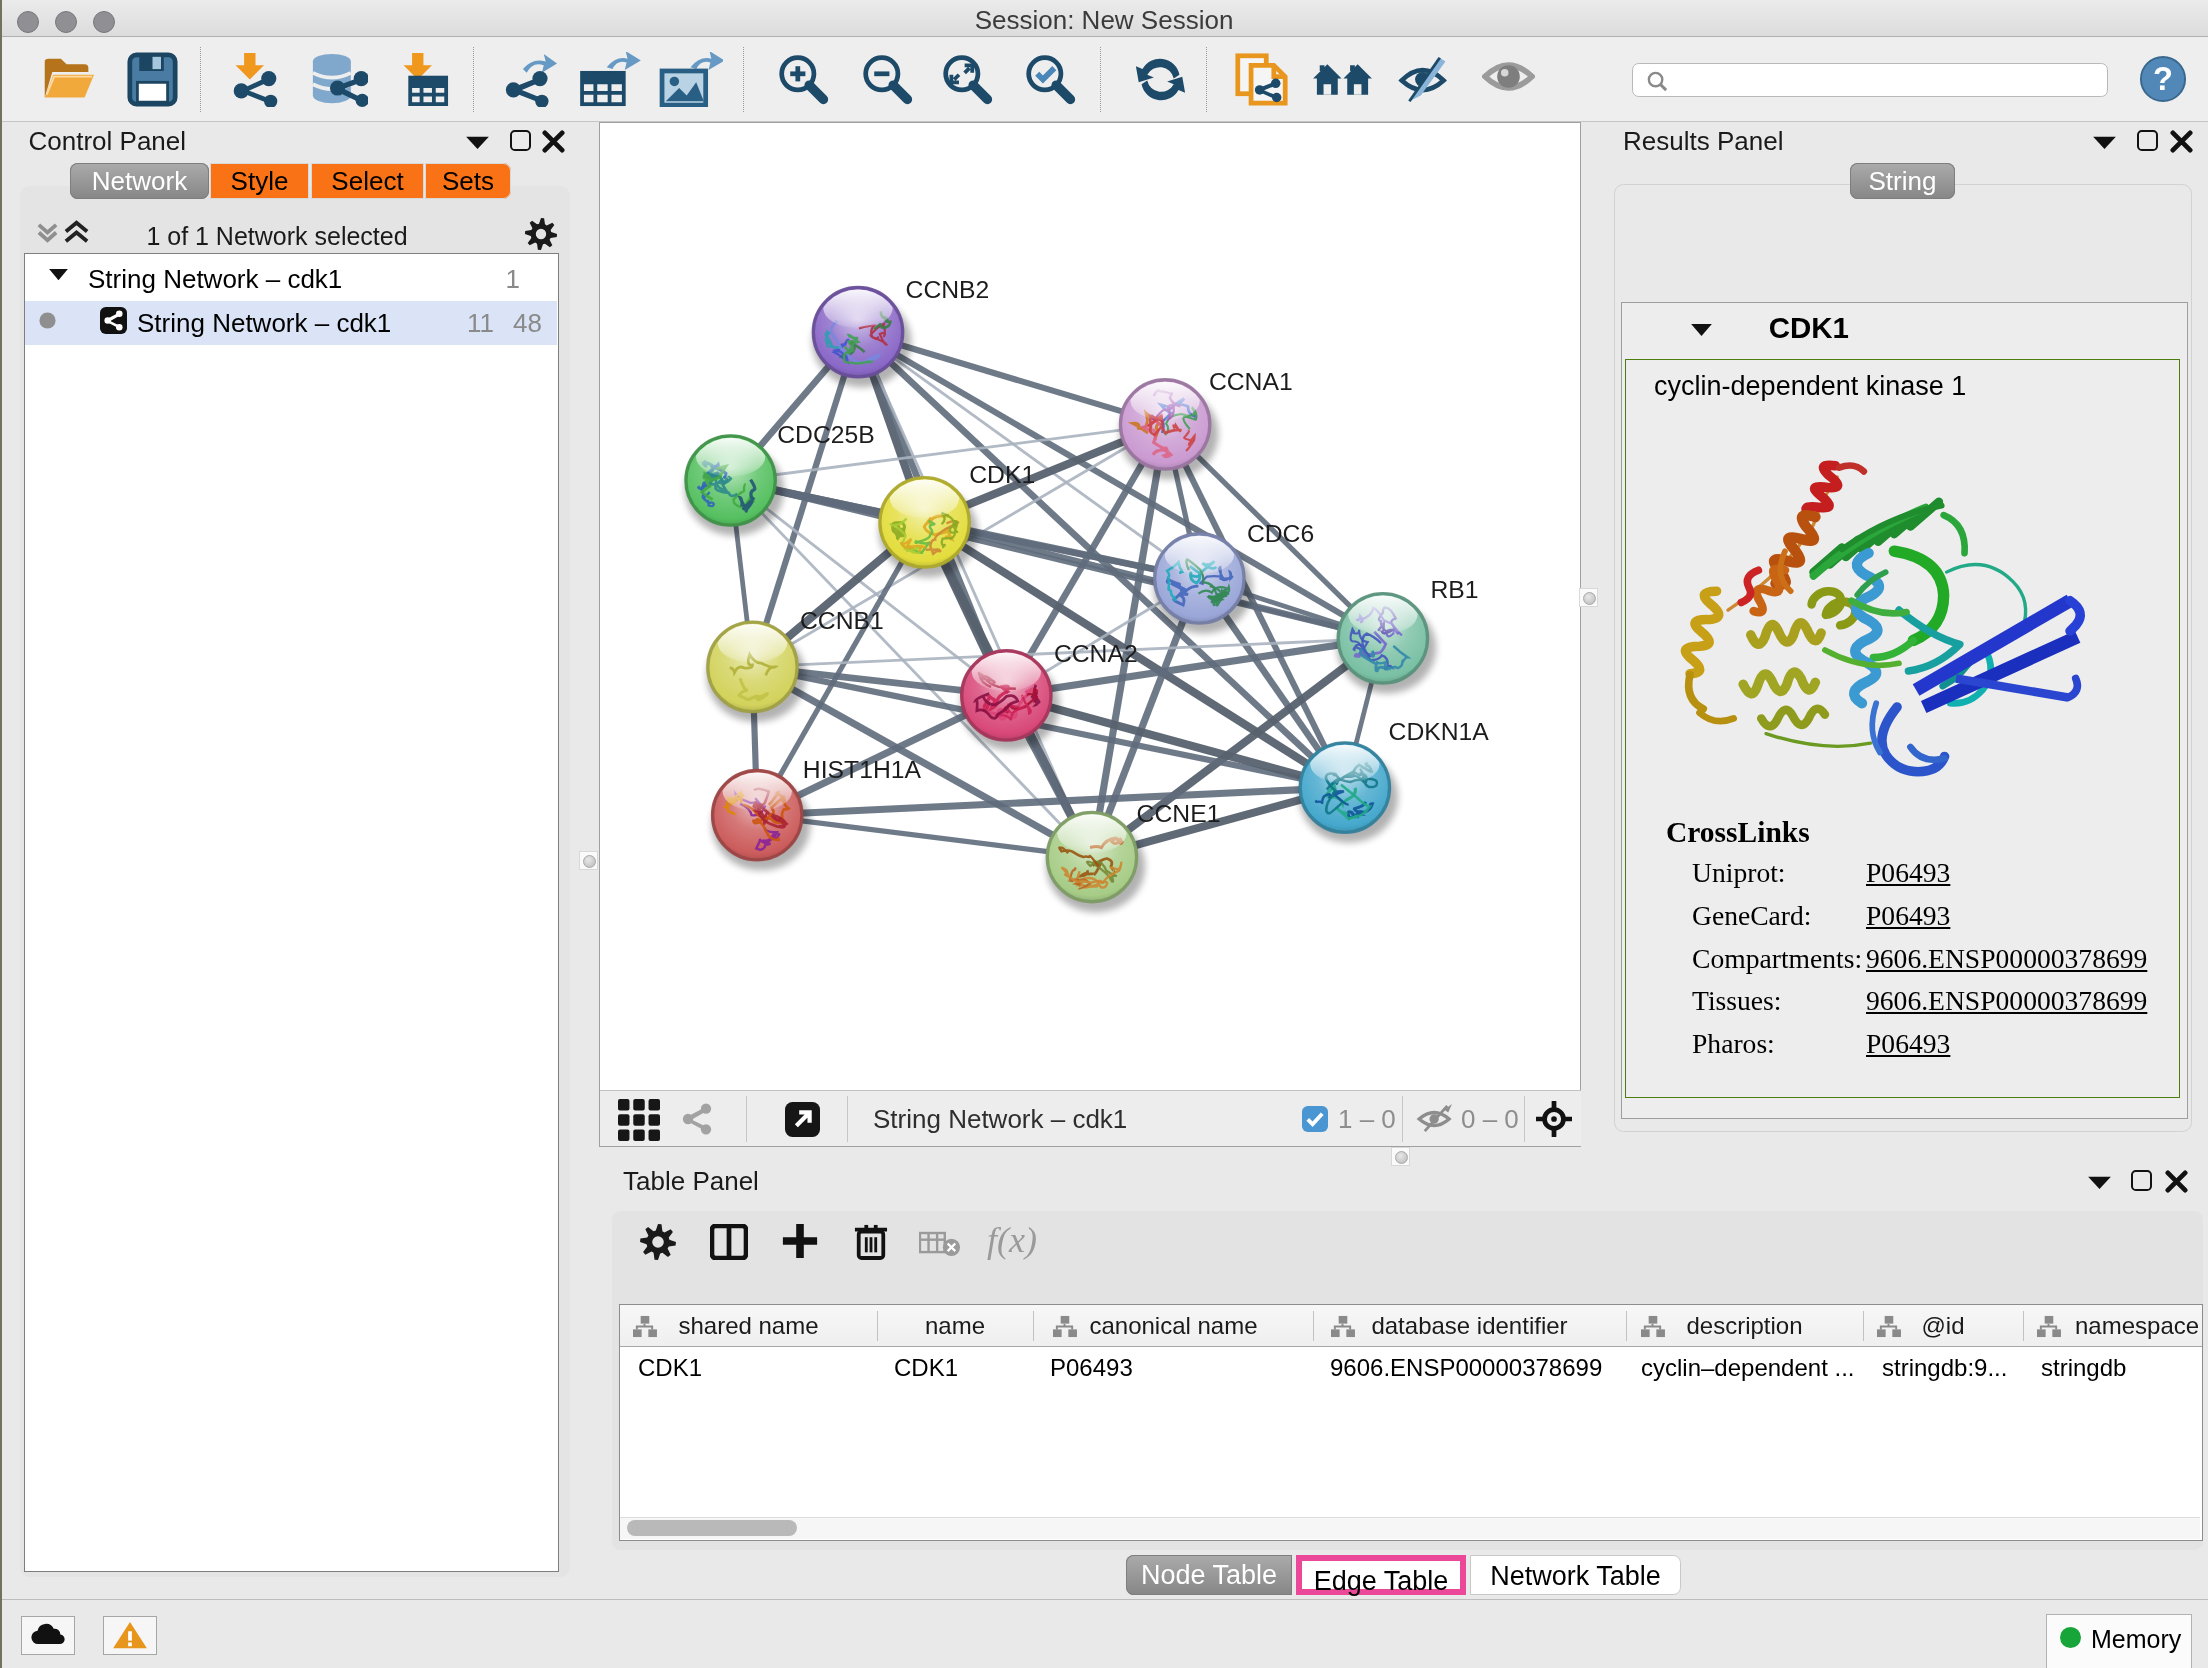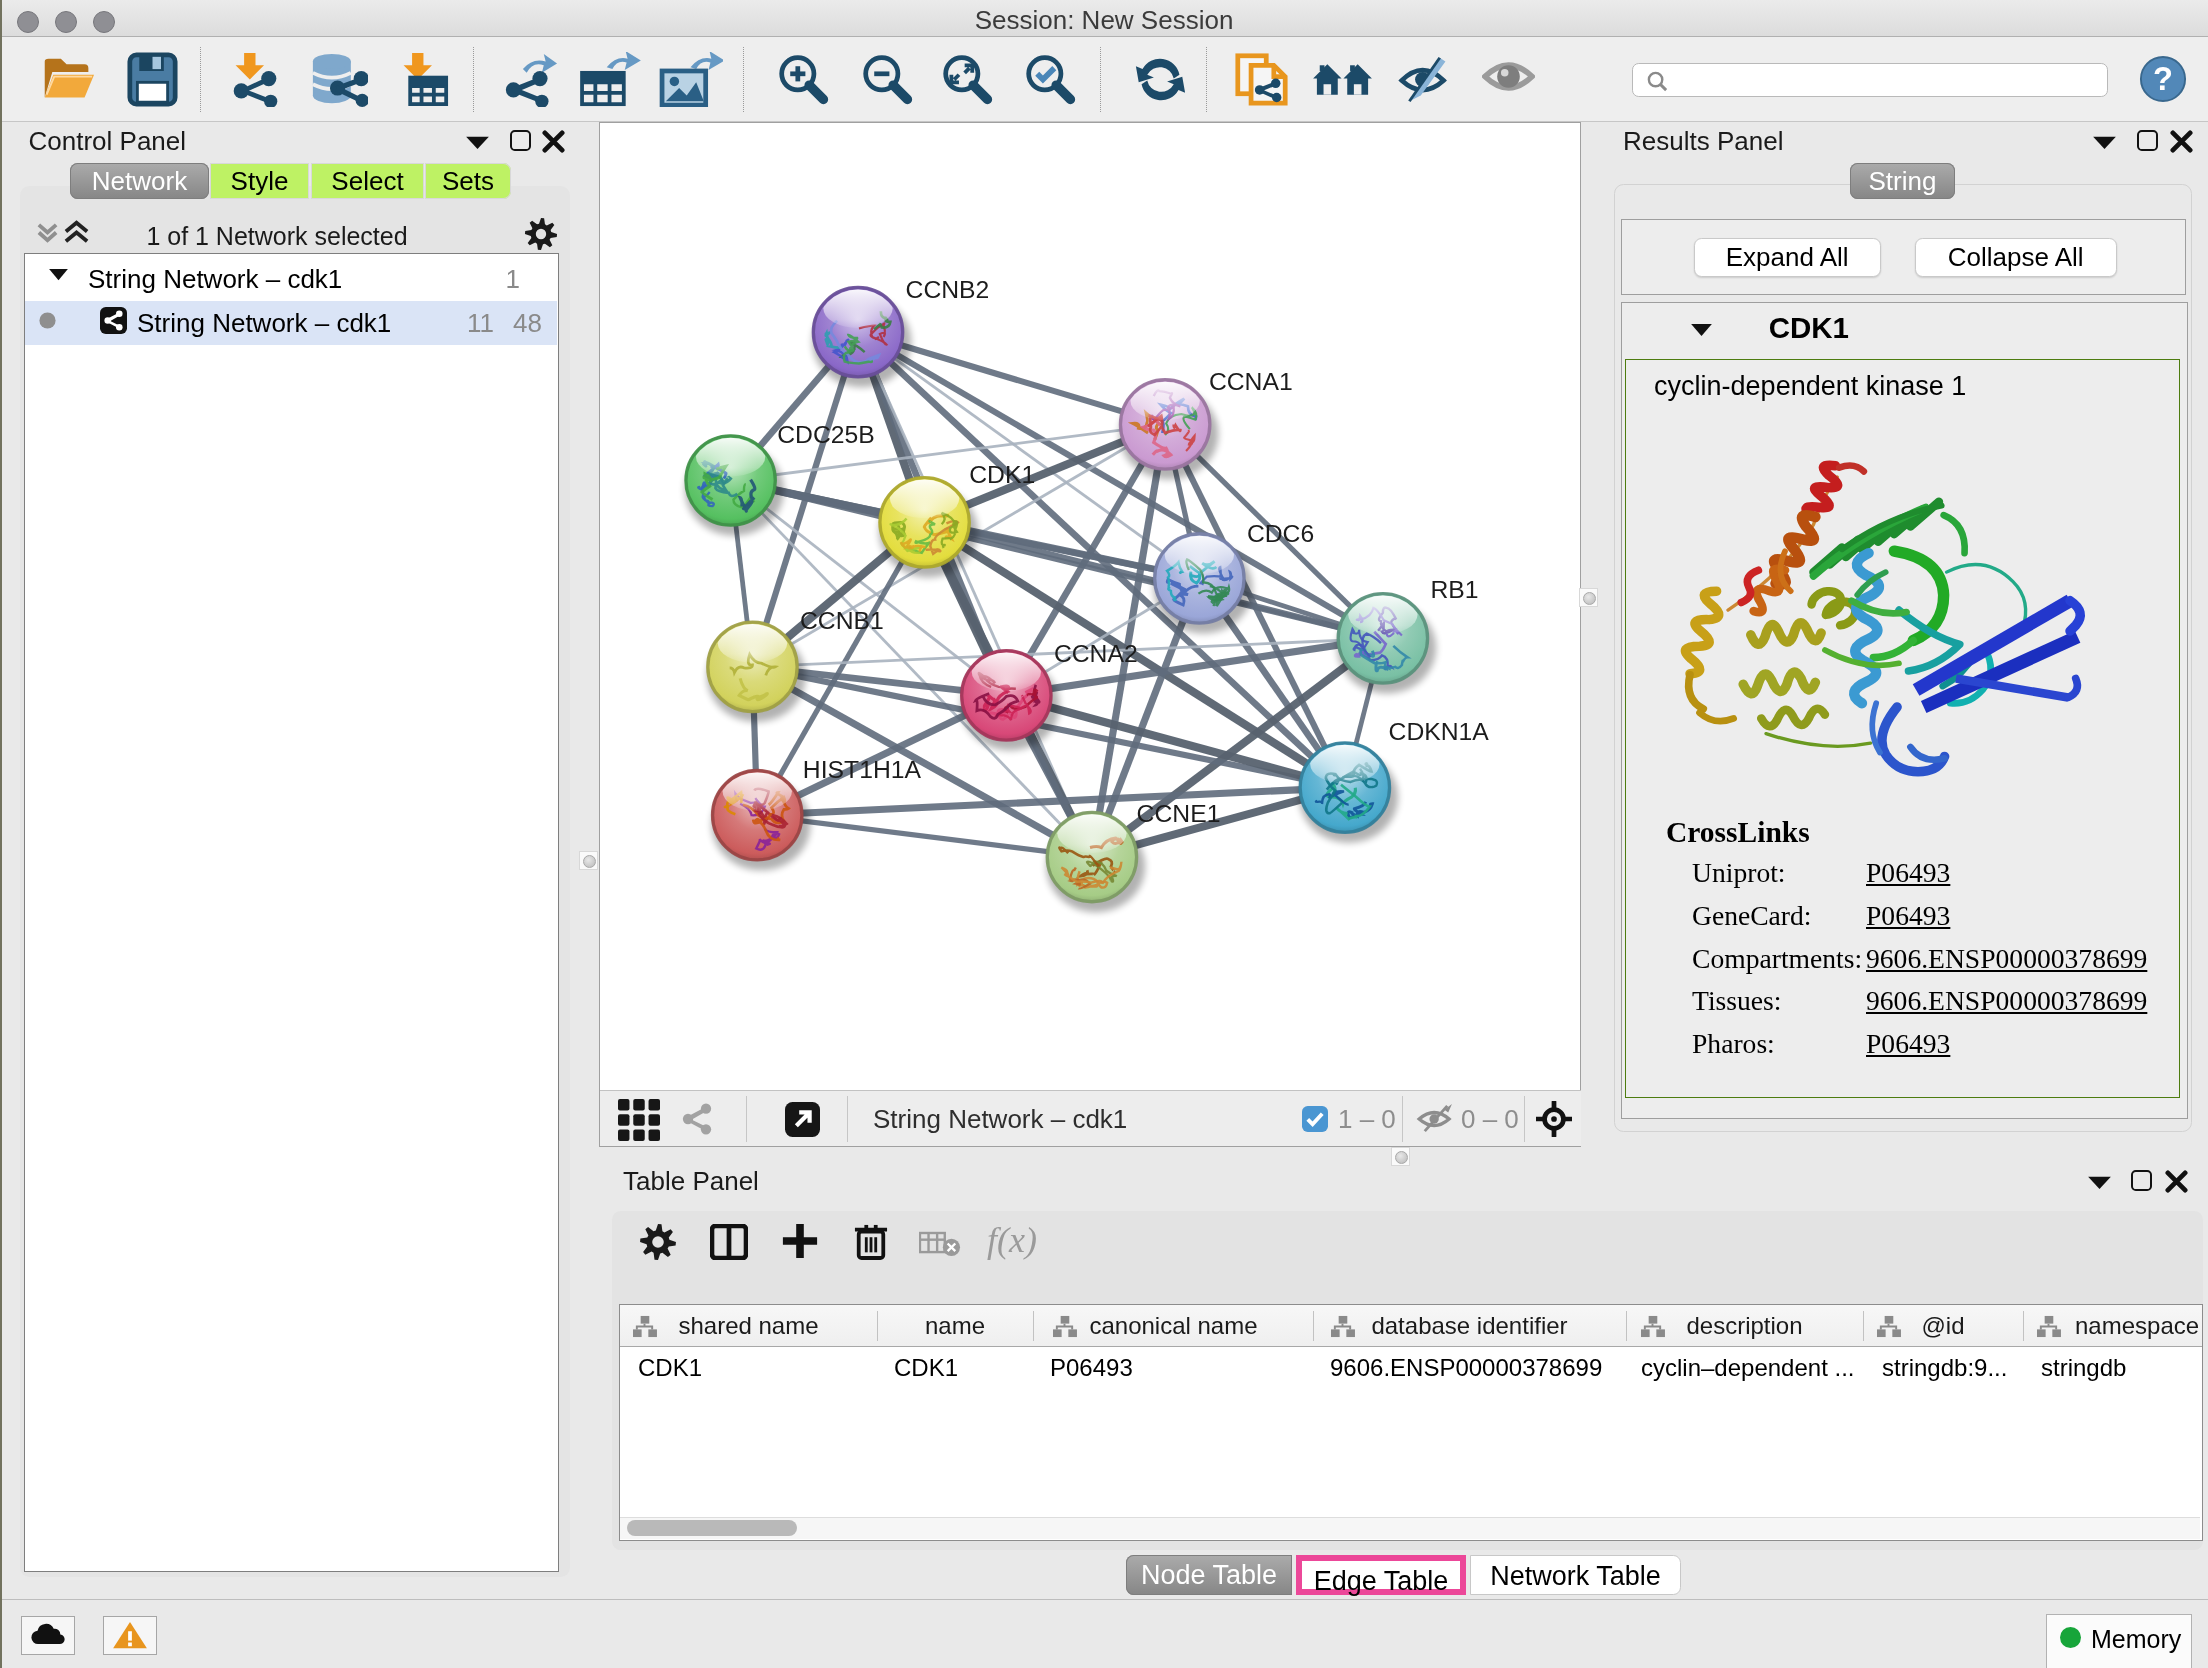--- a/index.html
+++ b/index.html
@@ -9,21 +9,21 @@
 .tl{position:absolute;top:10.5px;width:22px;height:22px;border-radius:50%;background:#8f8f94;border:1px solid #77777c;box-sizing:border-box;}
 #titletext{position:absolute;top:4.8px;left:0;width:2208px;text-align:center;font-size:26px;color:#3b3b3b;}
 #toolbar{position:absolute;left:0;top:37px;width:2208px;height:84px;background:#eeeeee;border-bottom:1px solid #c6c6c6;}
 .tsep{position:absolute;top:9.5px;height:65px;width:0;border-left:1.9px dotted #9a9a9a;}
 .ticon{position:absolute;top:15px;}
 #searchbox{position:absolute;left:1632px;top:26px;width:474px;height:32px;background:#fff;border:1px solid #b9b9b9;border-radius:6.7px;}
 .paneltitle{font-size:26px;color:#1a1a1a;}
 
 .tab{position:absolute;height:36px;line-height:36px;text-align:center;font-size:26px;z-index:5;}
 .tabsel{background:linear-gradient(#ababab,#868686);color:#fff;border-radius:7.6px;box-shadow:inset 0 0 0 1px #7e7e7e;}
-.tabun{background:#bef264;color:#000;box-shadow:inset 0 0 0 1px #d8d8d8;}
+.tabun{background:#f97316;color:#000;box-shadow:inset 0 0 0 1px #d8d8d8;}
 #cp-box{position:absolute;left:20px;top:186px;width:550px;height:1391px;background:#e4e4e4;border-radius:9.5px;}
 #cp-list{position:absolute;left:24px;top:253px;width:535px;height:1319px;background:#fff;border:1.9px solid #7e7e7e;box-sizing:border-box;}
 
 #rp-box{position:absolute;left:1614px;top:184px;width:578px;height:948px;background:#e9e9e9;border-radius:9.5px;border:1px solid #d2d2d2;box-sizing:border-box;}
 #rp-b1{position:absolute;left:5.7px;top:34px;width:565px;height:76px;border:1.9px solid #9e9e9e;background:#ededed;box-sizing:border-box;}
 #rp-b2{position:absolute;left:5.7px;top:117px;width:567px;height:817px;border:1.9px solid #9e9e9e;background:#ededed;box-sizing:border-box;}
 .rbtn{position:absolute;top:18px;height:37px;background:#fff;border:1px solid #c9c9c9;border-radius:7.6px;box-shadow:0 1px 1.9px rgba(0,0,0,0.15);font-size:26px;text-align:center;color:#000;}
 #rp-inner{position:absolute;left:2.9px;top:56px;width:555px;height:739px;border:1px solid #4d7c0f;background:#ededed;box-sizing:border-box;}
 .serif{font-family:"Liberation Serif",serif;}
 .xlink{color:#1515ee;text-decoration:underline;}
@@ -619,24 +619,20 @@
 <div class="abs paneltitle" style="left:1623px;top:126px;">Results Panel</div>
 <svg class="abs" style="left:2092px;top:134px" width="25" height="17" viewBox="0 0 26 18">
     <polygon points="1,3 25,3 13,16" fill="#111"></polygon>
   </svg>
 <div class="abs" style="left:2137px;top:130px;width:21px;height:21px;border:2.9px solid #111;border-radius:4.8px;box-sizing:border-box;"></div>
 <svg class="abs" style="left:2170px;top:130px" width="23" height="23" viewBox="0 0 24 24">
     <path d="M3 3 L21 21 M21 3 L3 21" stroke="#111" stroke-width="5" stroke-linecap="round"></path>
   </svg>
 <div class="tab tabsel" style="left:1850px;top:163px;width:105px;z-index:3;">String</div>
 <div id="rp-box">
-<div id="rp-b1">
-<div class="rbtn" style="left:72px;width:185px;line-height:37px;">Expand All</div>
-<div class="rbtn" style="left:293px;width:200px;line-height:37px;">Collapse All</div>
-</div>
 <div id="rp-b2">
 <svg class="abs" style="left:68px;top:19px" width="23" height="16" viewBox="0 0 24 17">
         <polygon points="1,2 23,2 12,15" fill="#111"></polygon>
       </svg>
 <div class="abs" style="left:147px;top:7.6px;font-size:29.5px;font-weight:bold;color:#000;">CDK1</div>
 <div id="rp-inner">
 <div class="abs" style="left:28.5px;top:11.4px;font-size:27px;color:#000;">cyclin-dependent kinase 1</div>
 </div>
 </div>
 </div>

